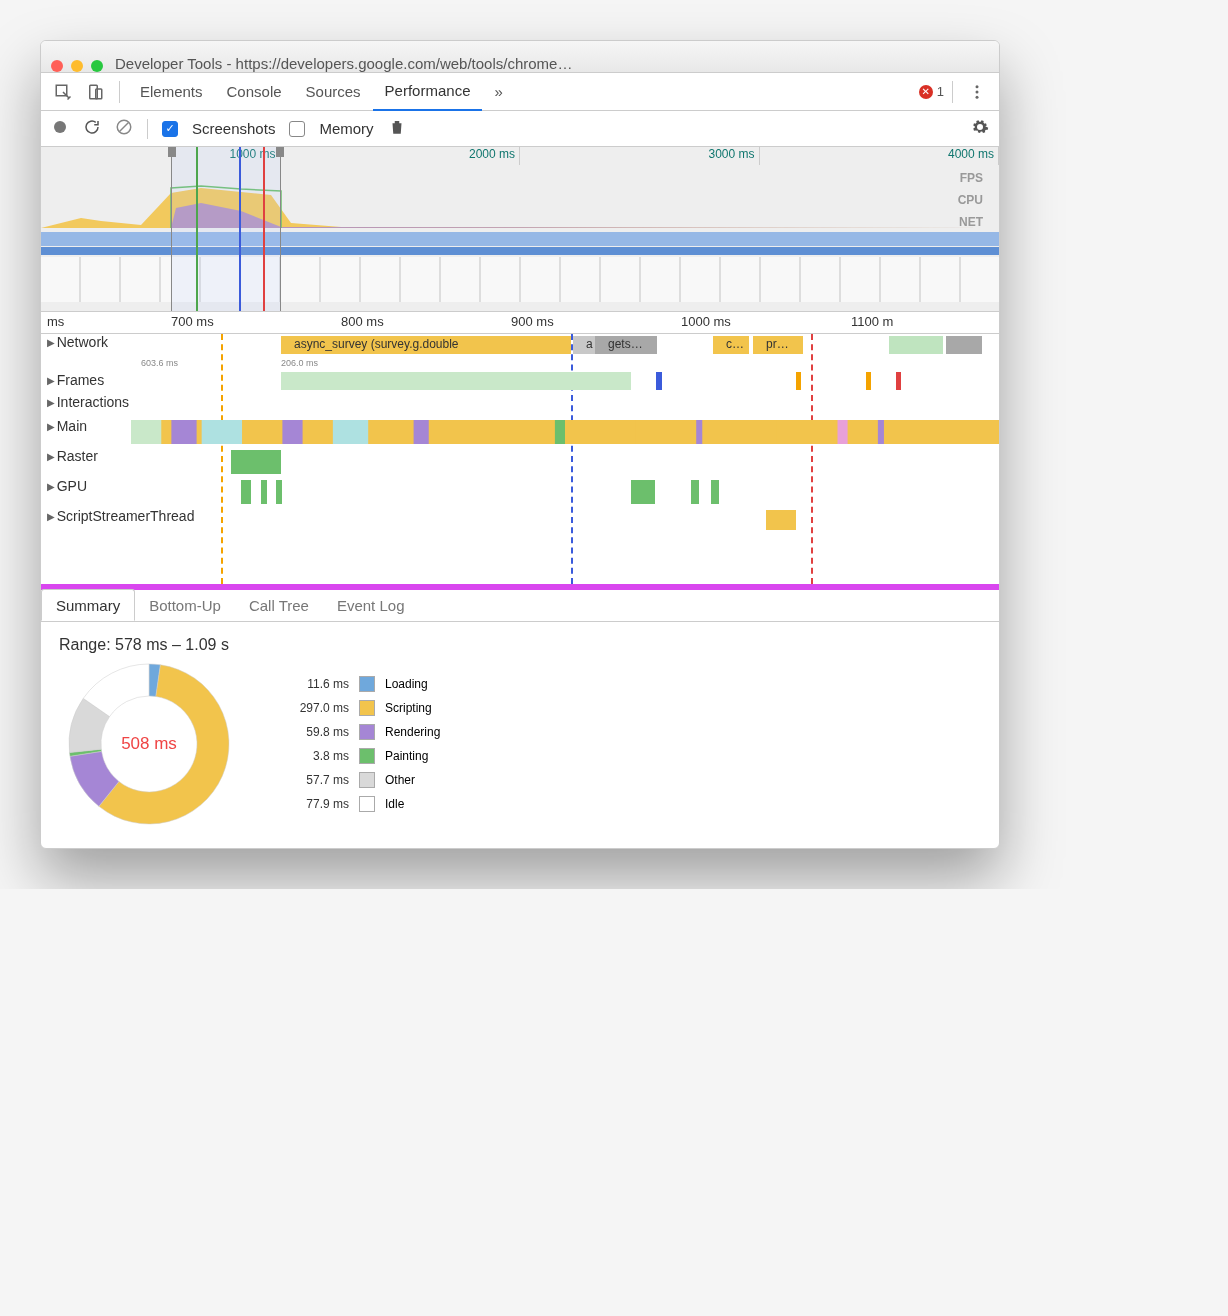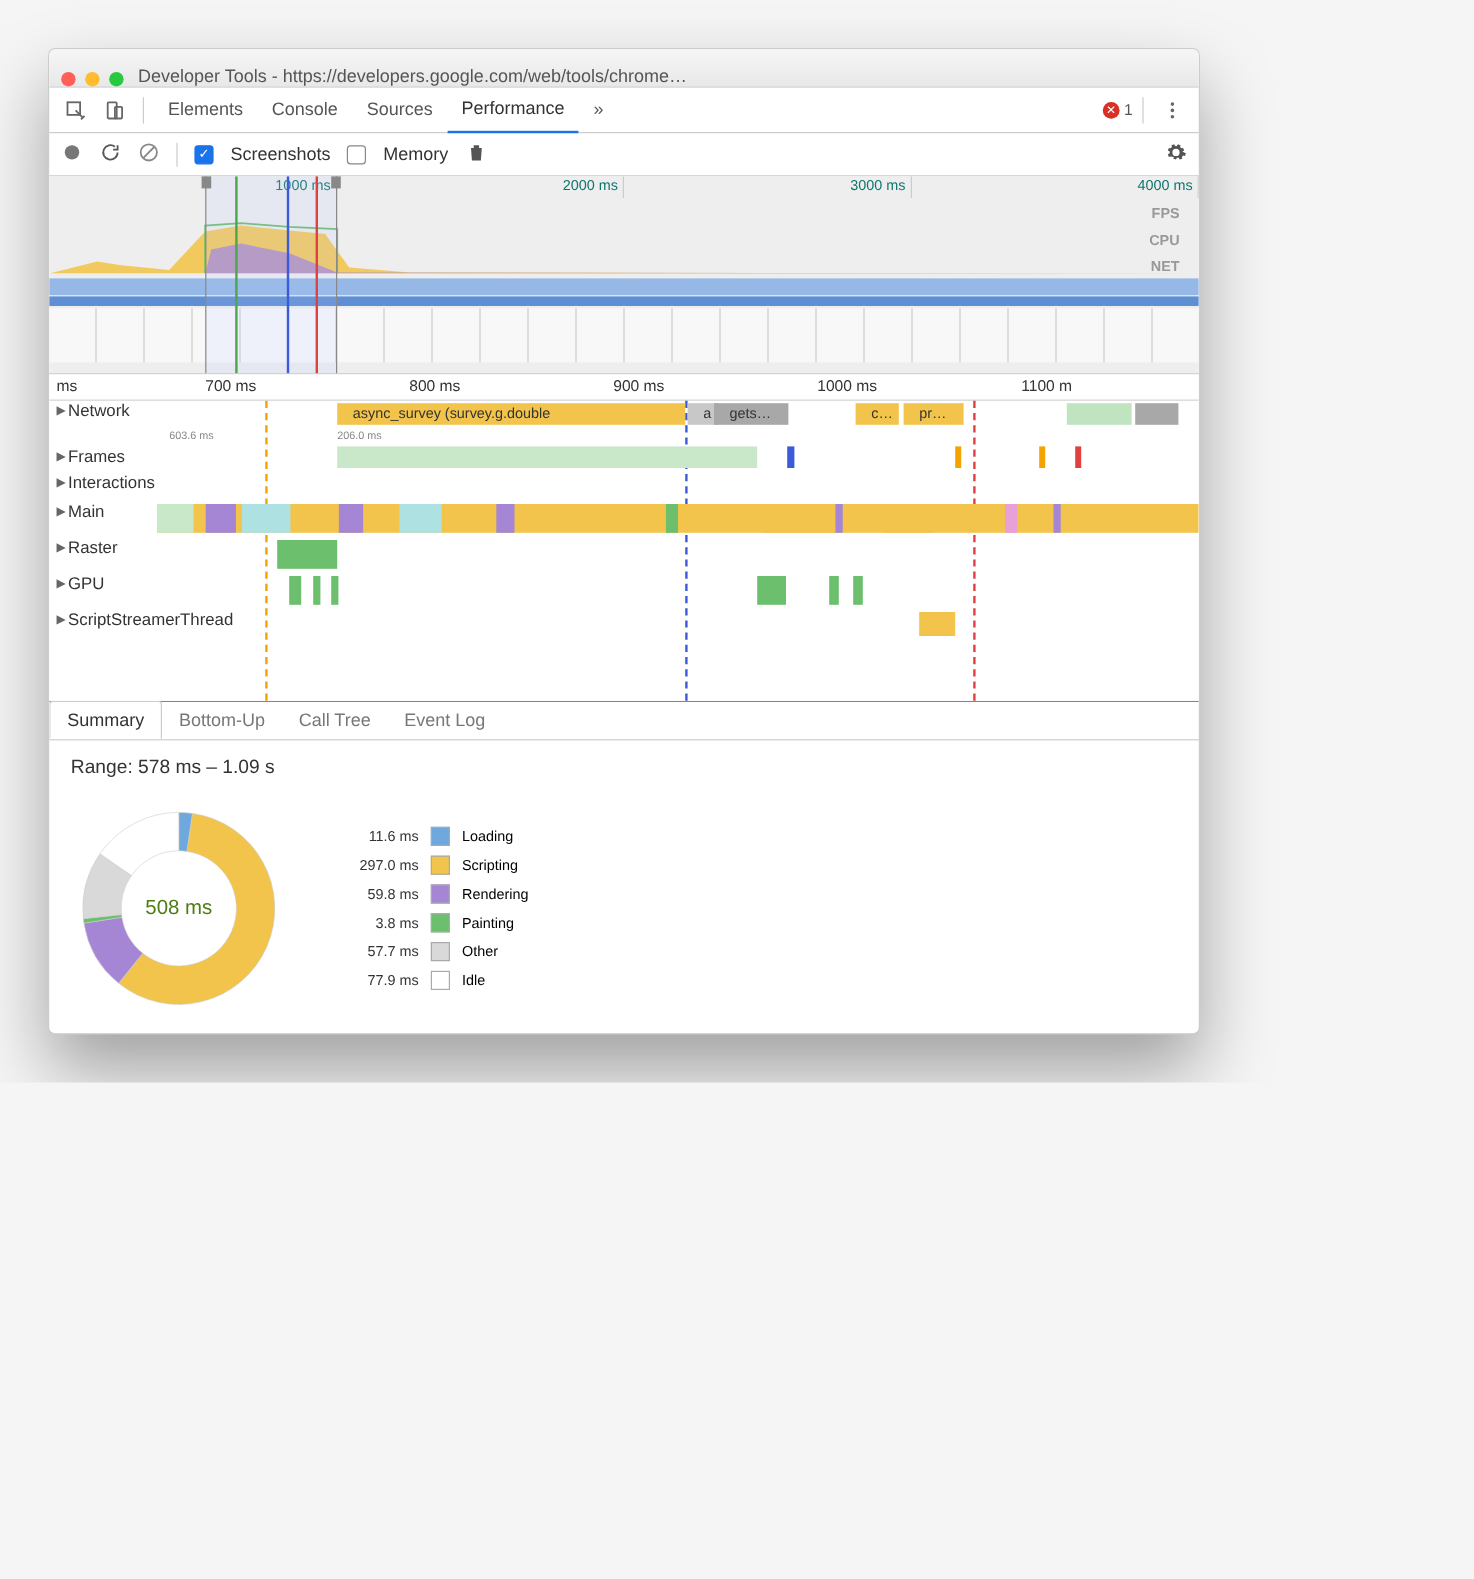--- a/index.html
+++ b/index.html
@@ -34,29 +34,29 @@
   .ov-thumbs{position:absolute;left:0;right:0;top:110px;height:45px;background:repeating-linear-gradient(90deg,#f8f8f8 0,#f8f8f8 38px,#ddd 38px,#ddd 40px);}
   .ruler { height:22px; display:flex; font-size:13px; color:#333; border-bottom:1px solid #ccc; background:#fff; position:relative;}
   .ruler span{position:absolute;top:2px;}
   .tracks { background:#fff; font-size:14px; position:relative;}
   .track { display:flex; align-items:flex-start; border-bottom:0; min-height:24px; }
   .track .hdr{width:90px;padding-left:6px;display:flex;align-items:center;gap:2px;color:#333;font-size:14px;}
   .tri{font-size:10px;color:#666;}
   .track .lane{flex:1;position:relative;height:24px;}
   .bar{position:absolute;height:18px;top:2px;font-size:12px;color:#333;white-space:nowrap;overflow:hidden;text-overflow:ellipsis;padding:1px 13px;}
   .vline{position:absolute;top:0;bottom:0;width:0;border-left:2px dashed;}
-  .details{border-top:1px solid #d946ef;}
+  .details{border-top:6px solid #d946ef;}
   .dtabs{display:flex;height:32px;border-bottom:1px solid #ccc;font-size:15px;}
   .dtab{padding:0 14px;display:flex;align-items:center;color:#777;cursor:pointer;}
   .dtab.active{background:#fff;border:1px solid #ccc;border-bottom:1px solid #fff;border-top-left-radius:3px;border-top-right-radius:3px;margin-top:-1px;color:#333;}
   .summary{padding:14px 18px;font-size:16px;}
-  .range{margin-bottom:18px;color:#333;}
+  .range{margin-bottom:0;color:#333;}
   .sumrow{display:flex;align-items:center;}
   .donut-wrap{position:relative;width:180px;height:180px;margin-right:30px;}
-  .donut-center{position:absolute;inset:0;display:flex;align-items:center;justify-content:center;font-size:17px;color:#4d7c0f;}
+  .donut-center{position:absolute;inset:0;display:flex;align-items:center;justify-content:center;font-size:17px;color:#ef4444;}
   .legend{display:flex;flex-direction:column;gap:8px;font-size:12px;}
   .lrow{display:flex;align-items:center;gap:10px;}
   .lval{width:80px;text-align:right;color:#333;}
   .sw{width:16px;height:16px;border:1px solid #aaa;}
   svg.ic{width:18px;height:18px;}
 </style>
 </head>
 <body>
 
 <div class="window">

